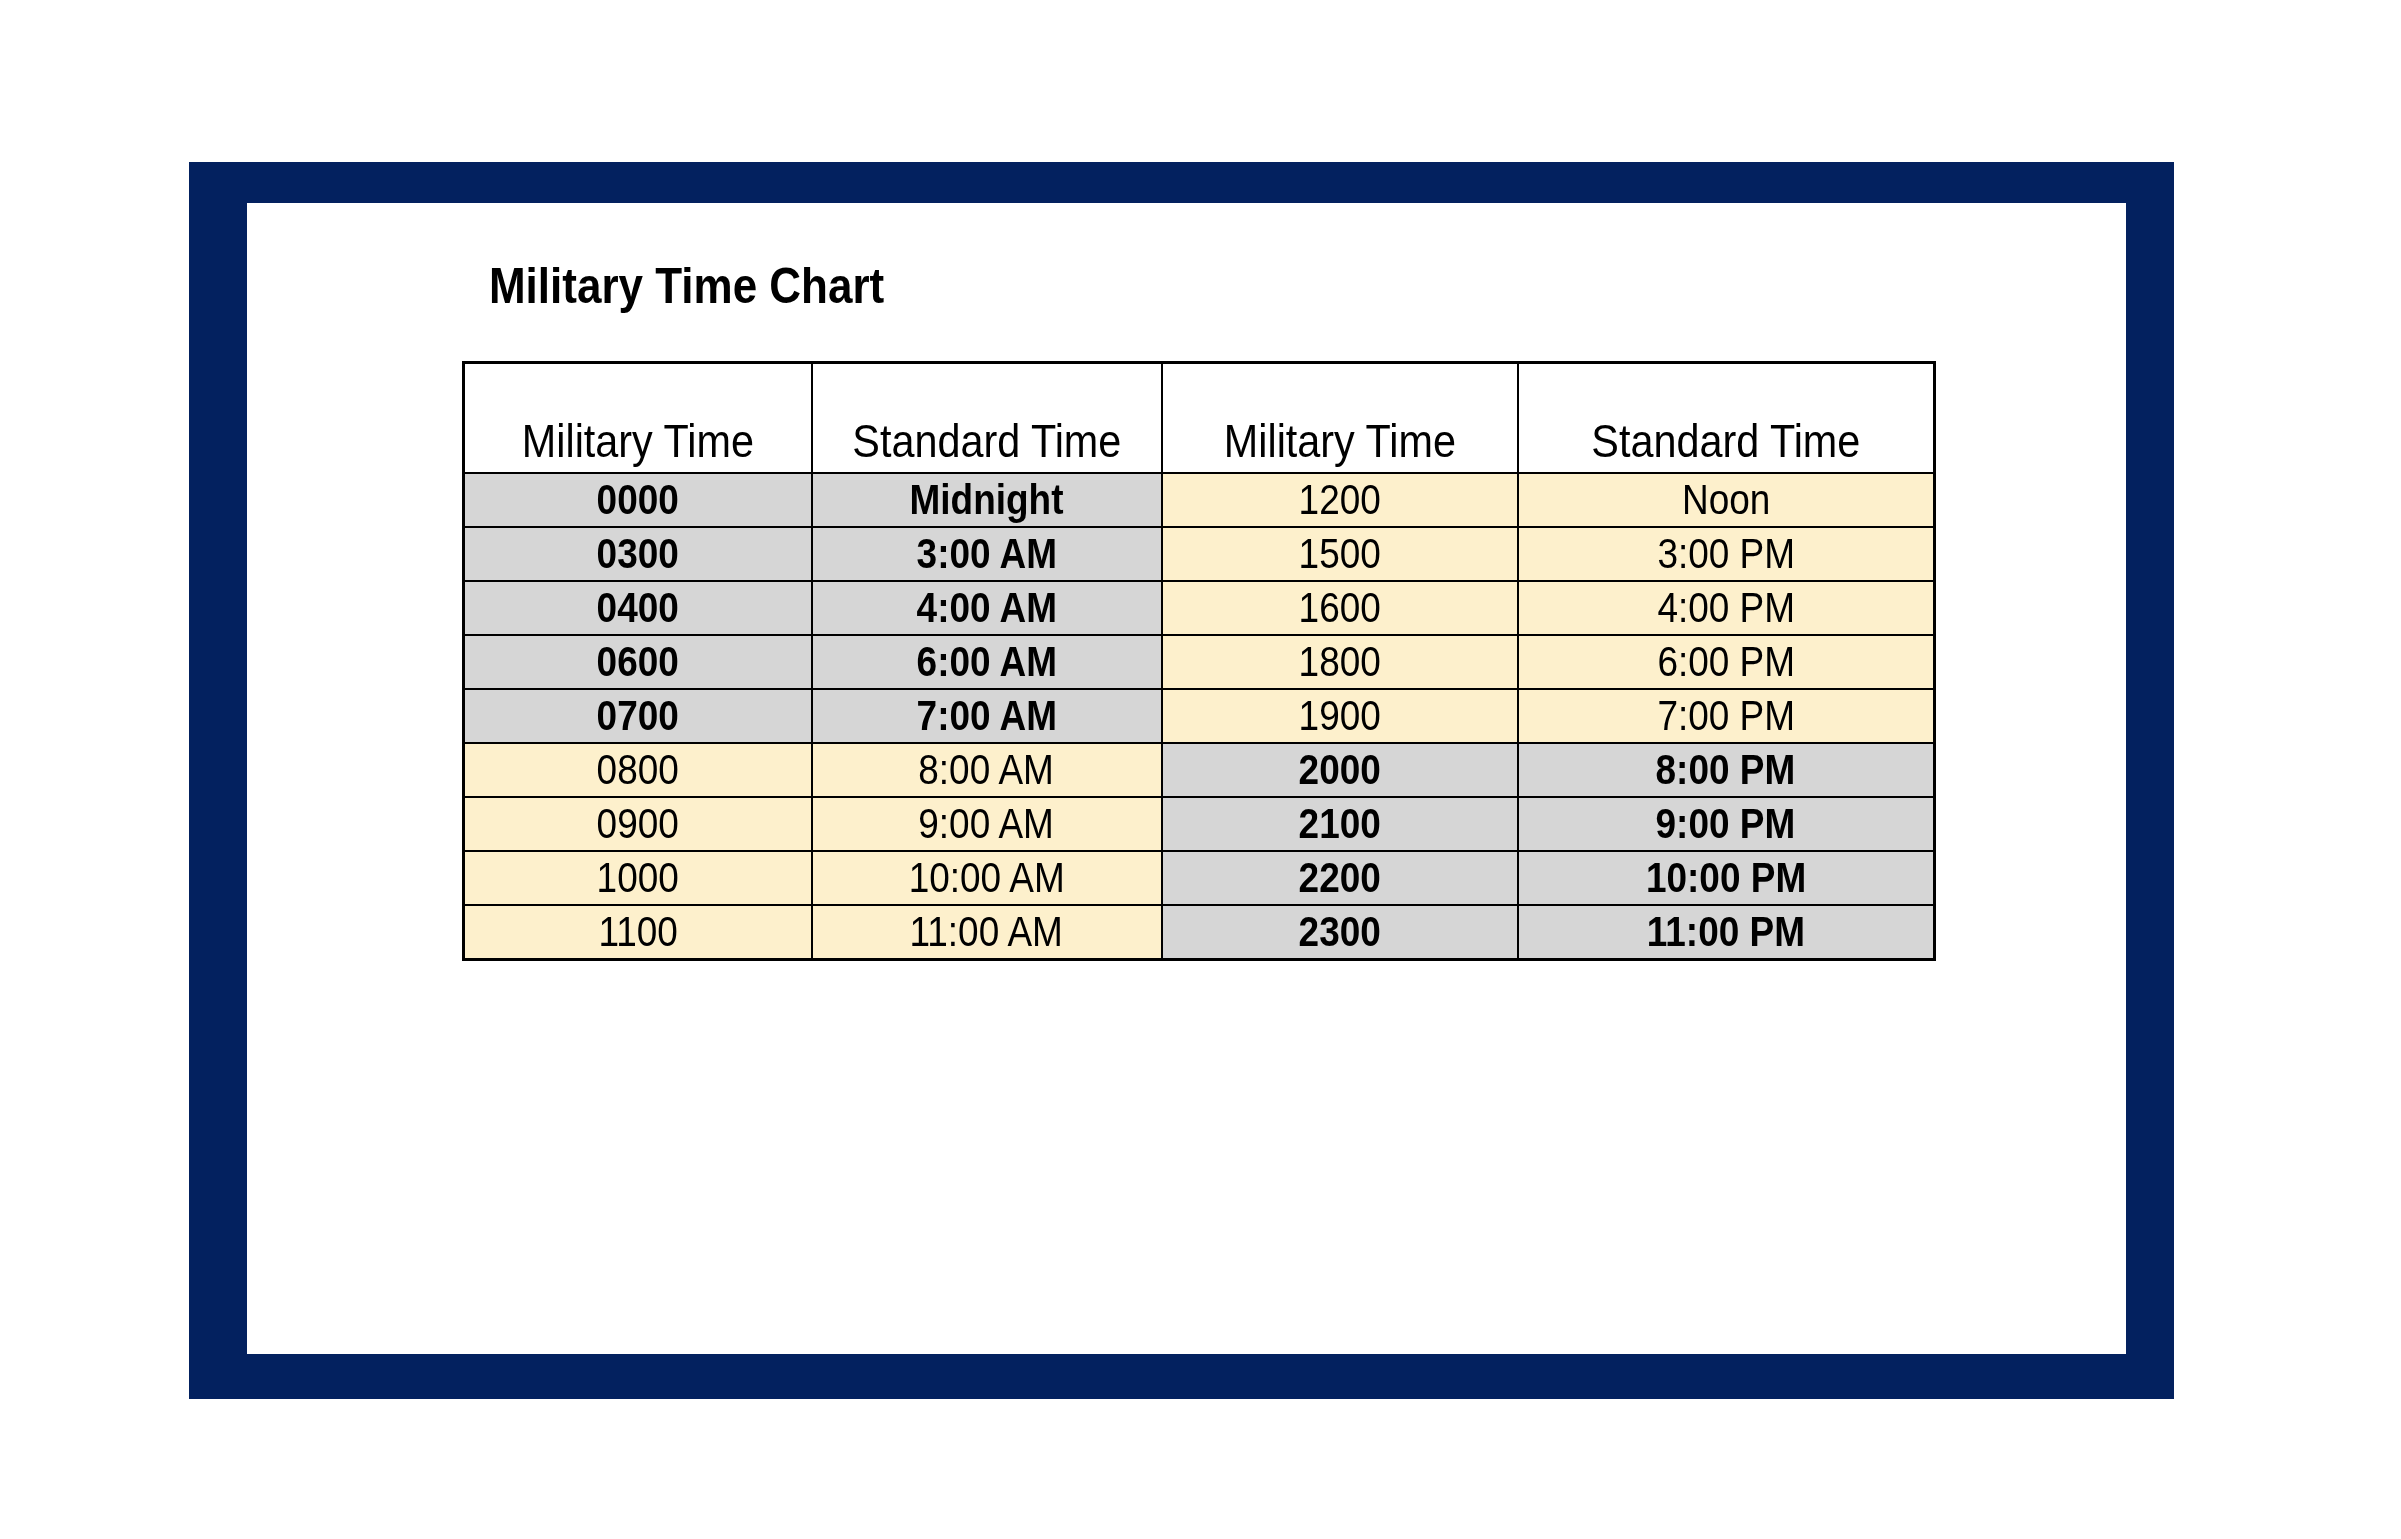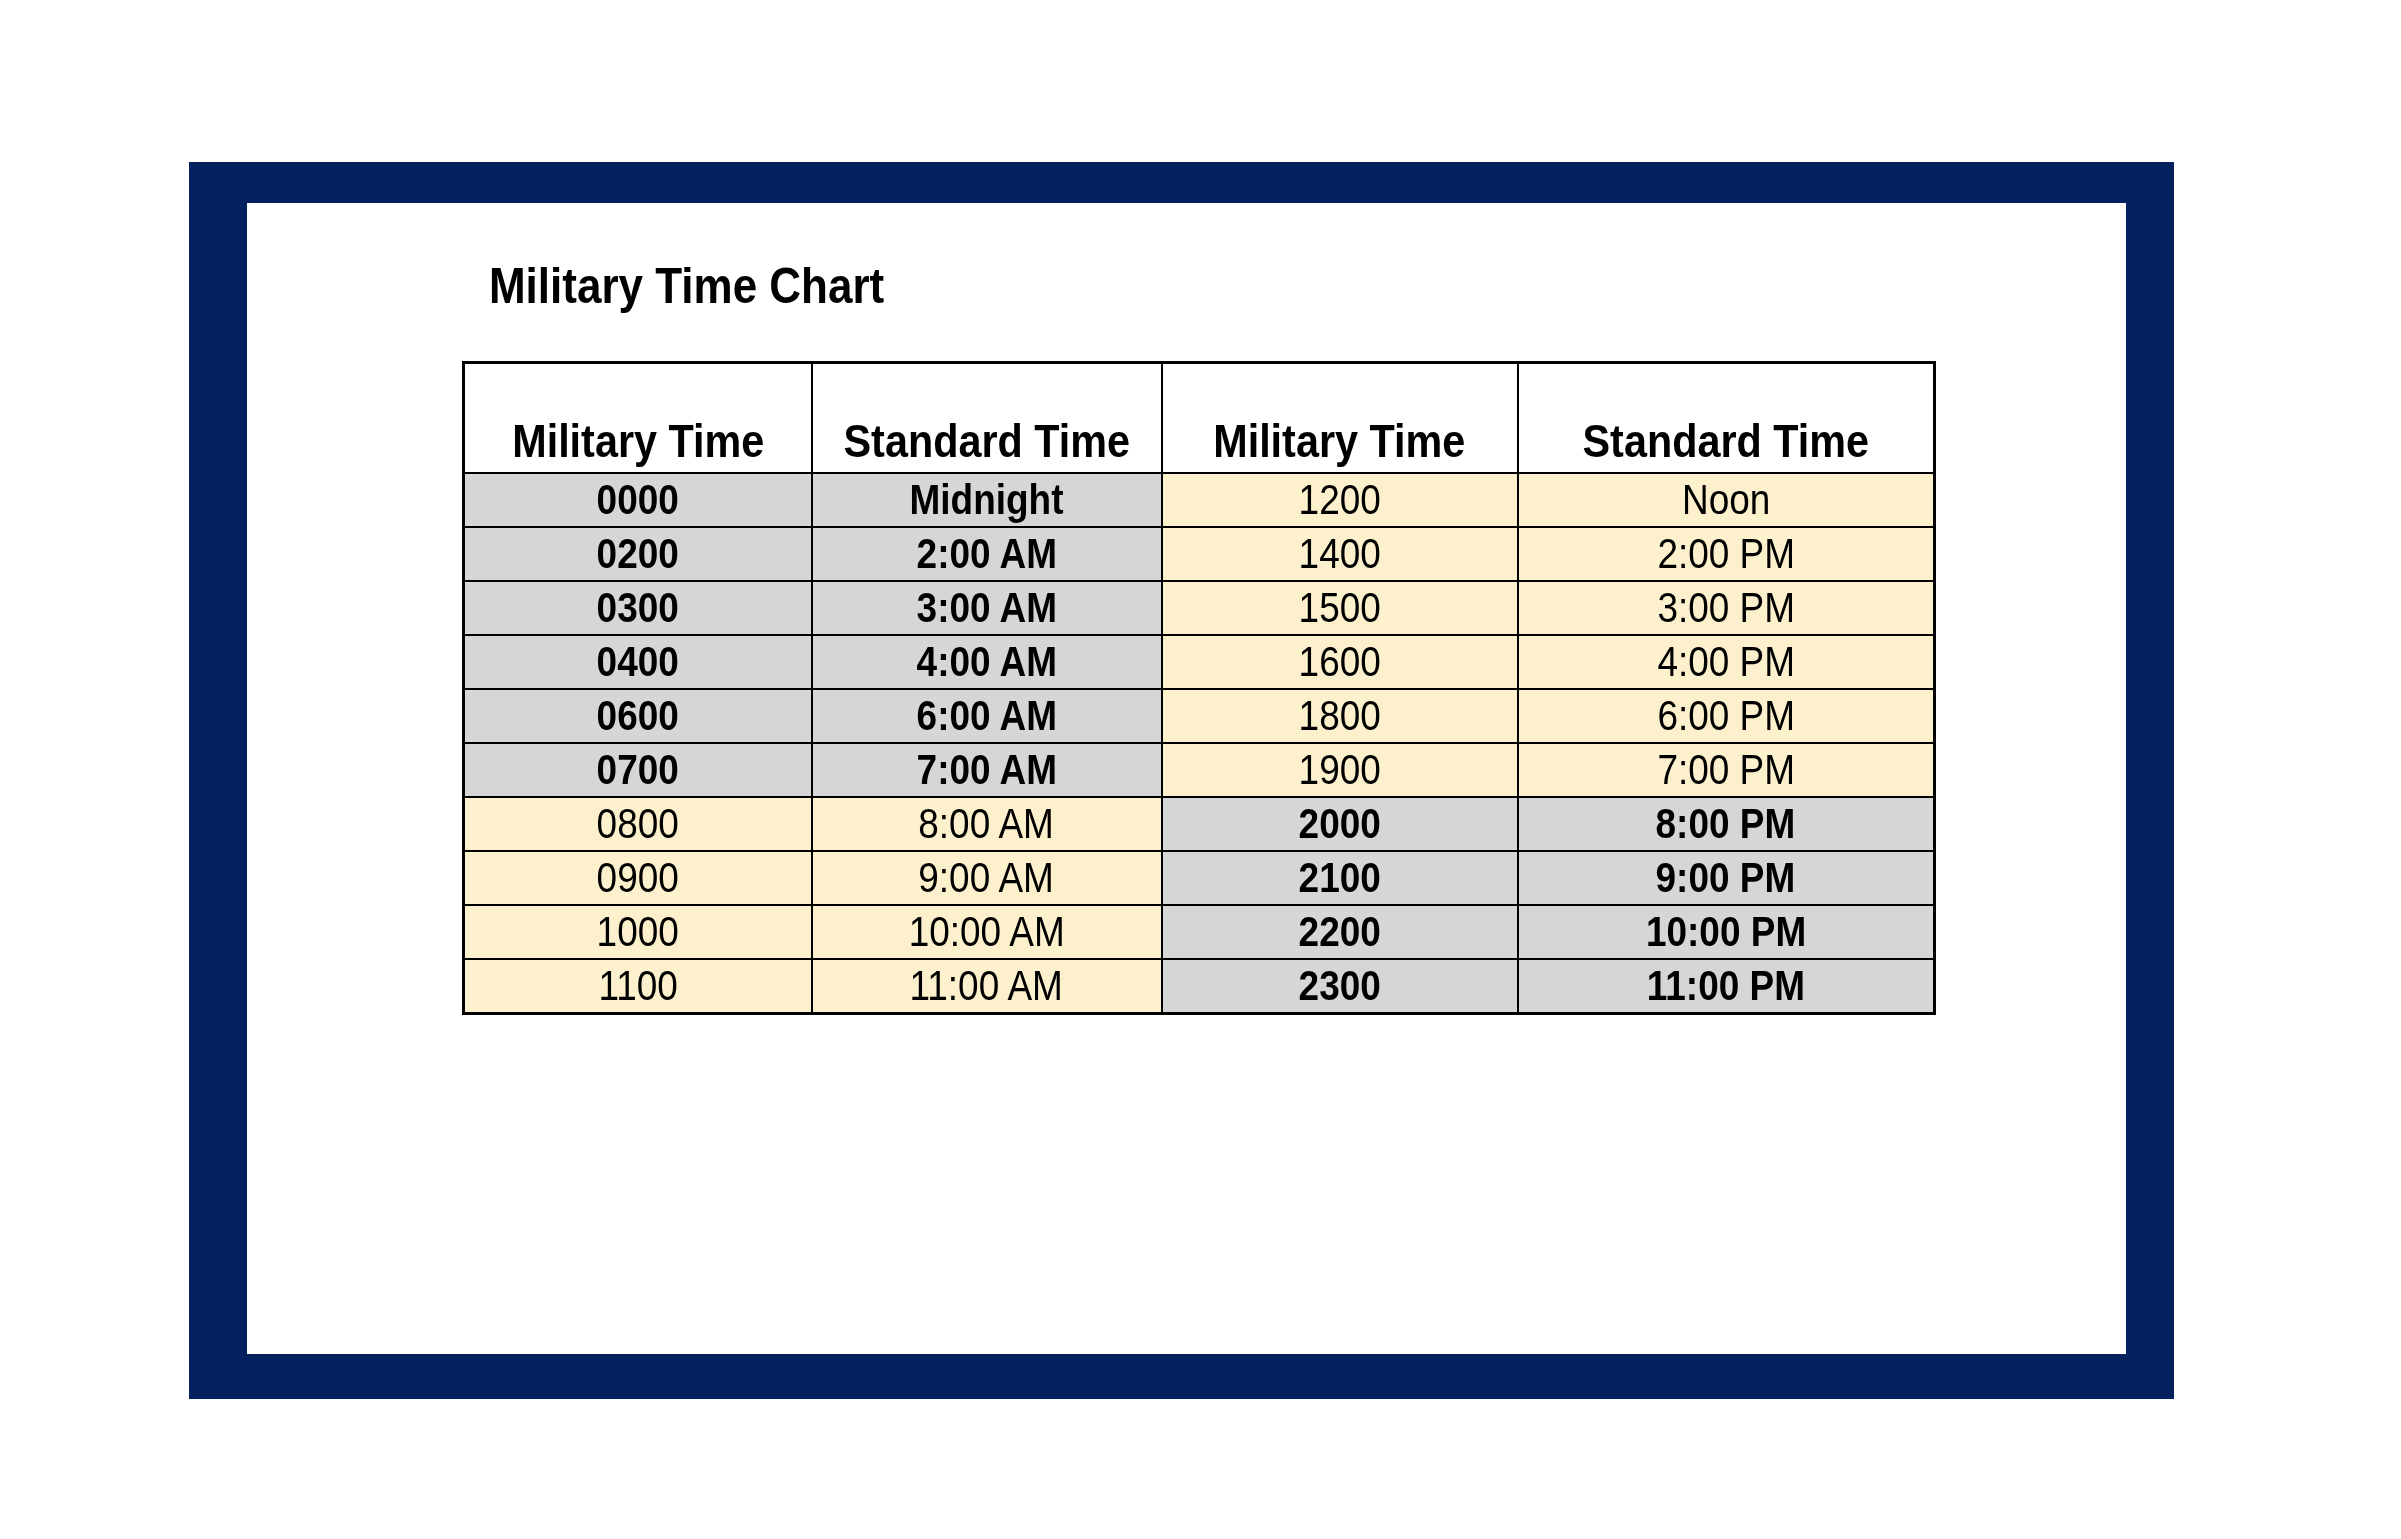--- a/index.html
+++ b/index.html
@@ -24,21 +24,21 @@
   table.time-table{
     position:absolute;left:462px;top:361px;width:1471px;
     border-collapse:collapse;table-layout:fixed;background:#ffffff;
     border:3.8px solid #000;
   }
   table.time-table th, table.time-table td{
     border:2.9px solid #000;text-align:center;padding:0;overflow:hidden;
   }
   table.time-table thead th{
     height:100px;vertical-align:bottom;padding-bottom:7.7px;
-    font-weight:bold;font-size:47px;background:#ffffff;line-height:1;
+    font-weight:normal;font-size:47px;background:#ffffff;line-height:1;
   }
   table.time-table tbody td{
     height:52px;vertical-align:middle;font-size:42px;line-height:1;
   }
   .shade-gray{background:var(--row-gray,#d6d6d6);font-weight:bold;}
   .shade-cream{background:var(--row-cream,#fdf0cc);}
 </style>
 </head>
 <body>
 
@@ -70,26 +70,20 @@
         <span class="cond">Standard Time</span>
       </th>
     </tr>
   </thead>
   <tbody id="table-body">
       <tr>
         <td class="shade-gray"><span class="cond">0000</span></td>
         <td class="shade-gray"><span class="cond">Midnight</span></td>
         <td class="shade-cream"><span class="cond">1200</span></td>
         <td class="shade-cream"><span class="cond">Noon</span></td>
-      </tr>
-      <tr>
-        <td class="shade-gray"><span class="cond">0200</span></td>
-        <td class="shade-gray"><span class="cond">2:00 AM</span></td>
-        <td class="shade-cream"><span class="cond">1400</span></td>
-        <td class="shade-cream"><span class="cond">2:00 PM</span></td>
       </tr>
       <tr>
         <td class="shade-gray"><span class="cond">0300</span></td>
         <td class="shade-gray"><span class="cond">3:00 AM</span></td>
         <td class="shade-cream"><span class="cond">1500</span></td>
         <td class="shade-cream"><span class="cond">3:00 PM</span></td>
       </tr>
       <tr>
         <td class="shade-gray"><span class="cond">0400</span></td>
         <td class="shade-gray"><span class="cond">4:00 AM</span></td>

